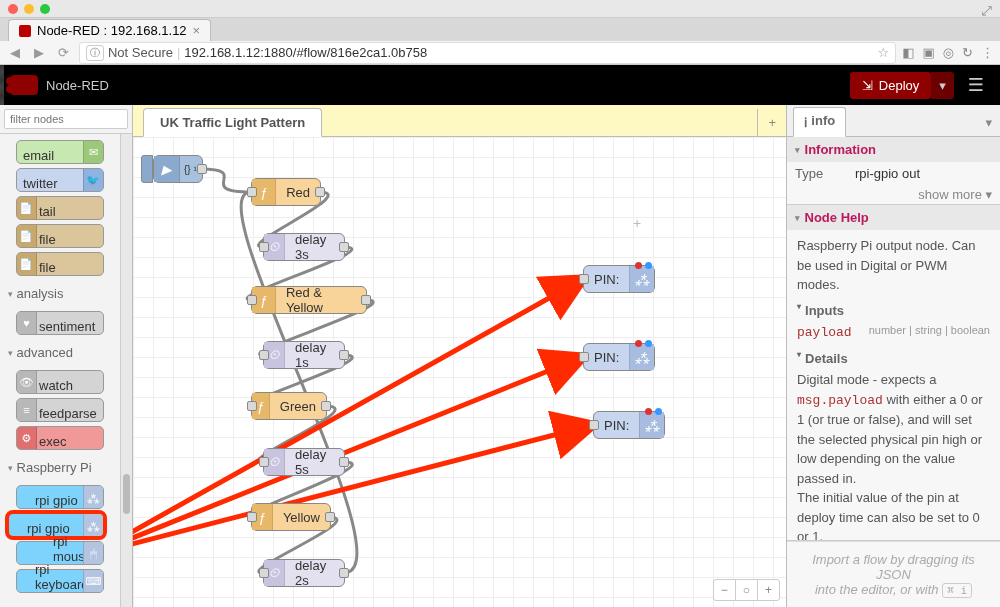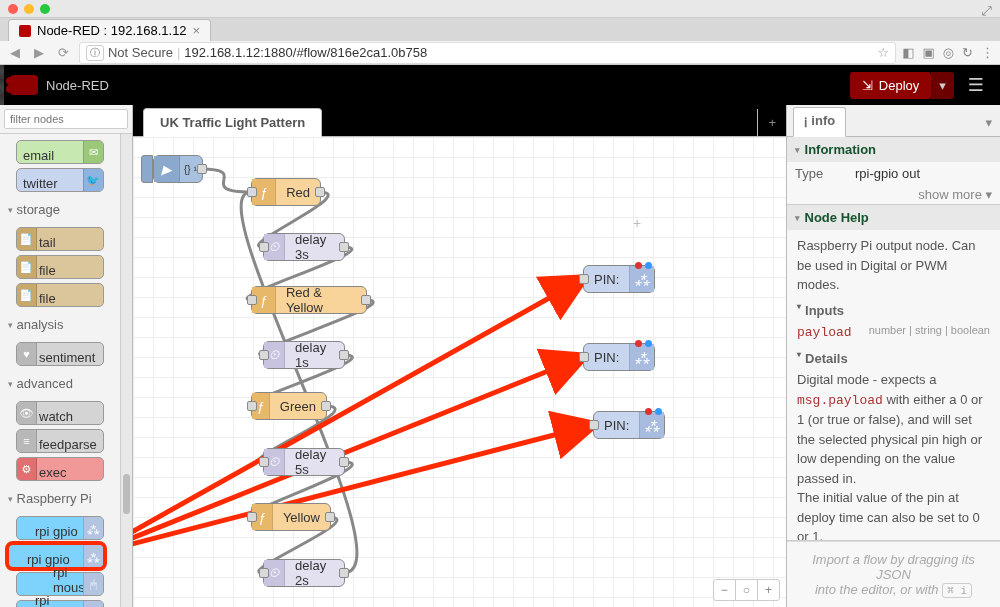--- a/index.html
+++ b/index.html
@@ -40,21 +40,21 @@
 .pnode{height:24px;border:1px solid #999;border-radius:5px;margin:4px auto;width:88px;display:flex;align-items:flex-end;font-size:11px;color:#333;position:relative;padding-left:22px}
 .pnode .icon{position:absolute;left:0;top:0;width:20px;height:22px;border-right:1px solid rgba(0,0,0,.15);border-radius:4px 0 0 4px;display:flex;align-items:center;justify-content:center;color:#fff;font-size:11px}
 .pnode.right-icon{padding-left:6px;padding-right:22px}
 .pnode.right-icon .icon{left:auto;right:0;border-right:none;border-left:1px solid rgba(0,0,0,.15);border-radius:0 4px 4px 0}
 .green{background:#c7e8b0}.blue{background:#c7d6ee}.tan{background:#dbc59b}.gray{background:#d4d4d4}.ored{background:#f19999}.pale{background:#7dd3fc}
 .highlight{outline:4px solid #ff2a00;outline-offset:-1px}
 .scrollbar{width:12px;background:#e8e8e8;border-left:1px solid #ccc}
 .scrollbar .thumb{background:#bbb;border-radius:6px;margin:2px;height:40px}
 
 .workspace{flex:1;display:flex;flex-direction:column;background:#fff;position:relative}
-.ws-tabs{height:32px;border-bottom:1px solid #bbb;display:flex;align-items:flex-end;background:#000000;padding-left:10px}
+.ws-tabs{height:32px;border-bottom:1px solid #bbb;display:flex;align-items:flex-end;background:#fef9c3;padding-left:10px}
 .ws-tab{background:#fff;border:1px solid #bbb;border-bottom:1px solid #fff;border-radius:4px 4px 0 0;padding:6px 16px;font-size:13px;font-weight:bold;color:#555;margin-bottom:-1px}
 .ws-tab-add{margin-left:auto;padding:6px 10px;color:#888;border-left:1px solid #bbb}
 .canvas{flex:1;position:relative;background:#fff;background-image:linear-gradient(#eee 1px,transparent 1px),linear-gradient(90deg,#eee 1px,transparent 1px);background-size:20px 20px;overflow:hidden}
 .zoom-ctrl{position:absolute;right:6px;bottom:6px;display:flex;border:1px solid #ccc;border-radius:3px;background:#fff}
 .zoom-ctrl span{padding:3px 7px;border-right:1px solid #ccc;color:#888;font-size:12px}
 .zoom-ctrl span:last-child{border:none}
 
 .fnode{position:absolute;border:1px solid #888;border-radius:6px;display:flex;align-items:center;font-size:12px;color:#333;height:28px}
 .fnode .ic{width:26px;height:26px;display:flex;align-items:center;justify-content:center;color:#fff;font-size:13px;font-style:italic;border-right:1px solid rgba(0,0,0,.1)}
 .fnode.right .ic{border-right:none;border-left:1px solid rgba(0,0,0,.1)}
@@ -70,21 +70,21 @@
 .sd-blue{background:#39f;right:2px}
 .wire{stroke:#888;stroke-width:3;fill:none}
 .arrow{stroke:#ff2a00;stroke-width:5;fill:none}
 .arrowhead{fill:#ff2a00}
 
 .sidebar{width:214px;border-left:1px solid #bbb;background:#f7f7f7;display:flex;flex-direction:column;font-size:12px}
 .sb-tabs{height:32px;border-bottom:1px solid #bbb;display:flex;align-items:flex-end;background:#f0f0f0}
 .sb-tab{background:#fff;border:1px solid #bbb;border-bottom:1px solid #fff;padding:5px 10px;margin-bottom:-1px;margin-left:6px;border-radius:3px 3px 0 0;display:flex;gap:4px;font-weight:bold;color:#666}
 .sb-tab-caret{margin-left:auto;padding:6px 8px;color:#888}
 .sb-sec{border-bottom:1px solid #ccc}
-.sb-sec-h{background:#e8e8e8;padding:5px 8px;font-weight:bold;color:#14532d;display:flex;align-items:center;gap:5px}
+.sb-sec-h{background:#e8e8e8;padding:5px 8px;font-weight:bold;color:#be185d;display:flex;align-items:center;gap:5px}
 .sb-sec-h::before{content:"▾";font-size:9px;color:#888}
 .sb-row{display:flex;padding:4px 8px;font-size:12px}
 .sb-row .k{width:60px;color:#666}
 .sb-row .v{color:#333}
 .mono{font-family:Menlo,monospace;color:#a33}
 .showmore{text-align:right;padding:2px 8px;color:#888;font-size:11px}
 .sb-body{padding:6px 10px;font-size:12px;color:#555;line-height:1.5}
 .sb-body h4{font-size:12px;color:#666;margin:6px 0 2px;display:flex;gap:4px}
 .sb-body h4::before{content:"▾";font-size:8px}
 .payload{font-family:Liberation Mono, monospace;color:#a33}
@@ -157,23 +157,20 @@
     <div style="display:flex;flex:1;overflow:hidden">
     <div class="palette-body" style="flex:1">
       <div class="pnode green right-icon">
             <span>email</span>
             <span class="icon" style="background:#9cc979">✉</span>
           </div>
       <div class="pnode blue right-icon">
             <span>twitter</span>
             <span class="icon" style="background:#8fb3e0">🐦</span>
           </div>
-      <div class="cat">
-            <span>storage</span>
-          </div>
       <div class="pnode tan">
             <span class="icon" style="background:#c9a96b">📄</span>
             <span>tail</span>
           </div>
       <div class="pnode tan">
             <span class="icon" style="background:#c9a96b">📄</span>
             <span>file</span>
           </div>
       <div class="pnode tan">
             <span class="icon" style="background:#c9a96b">📄</span>

